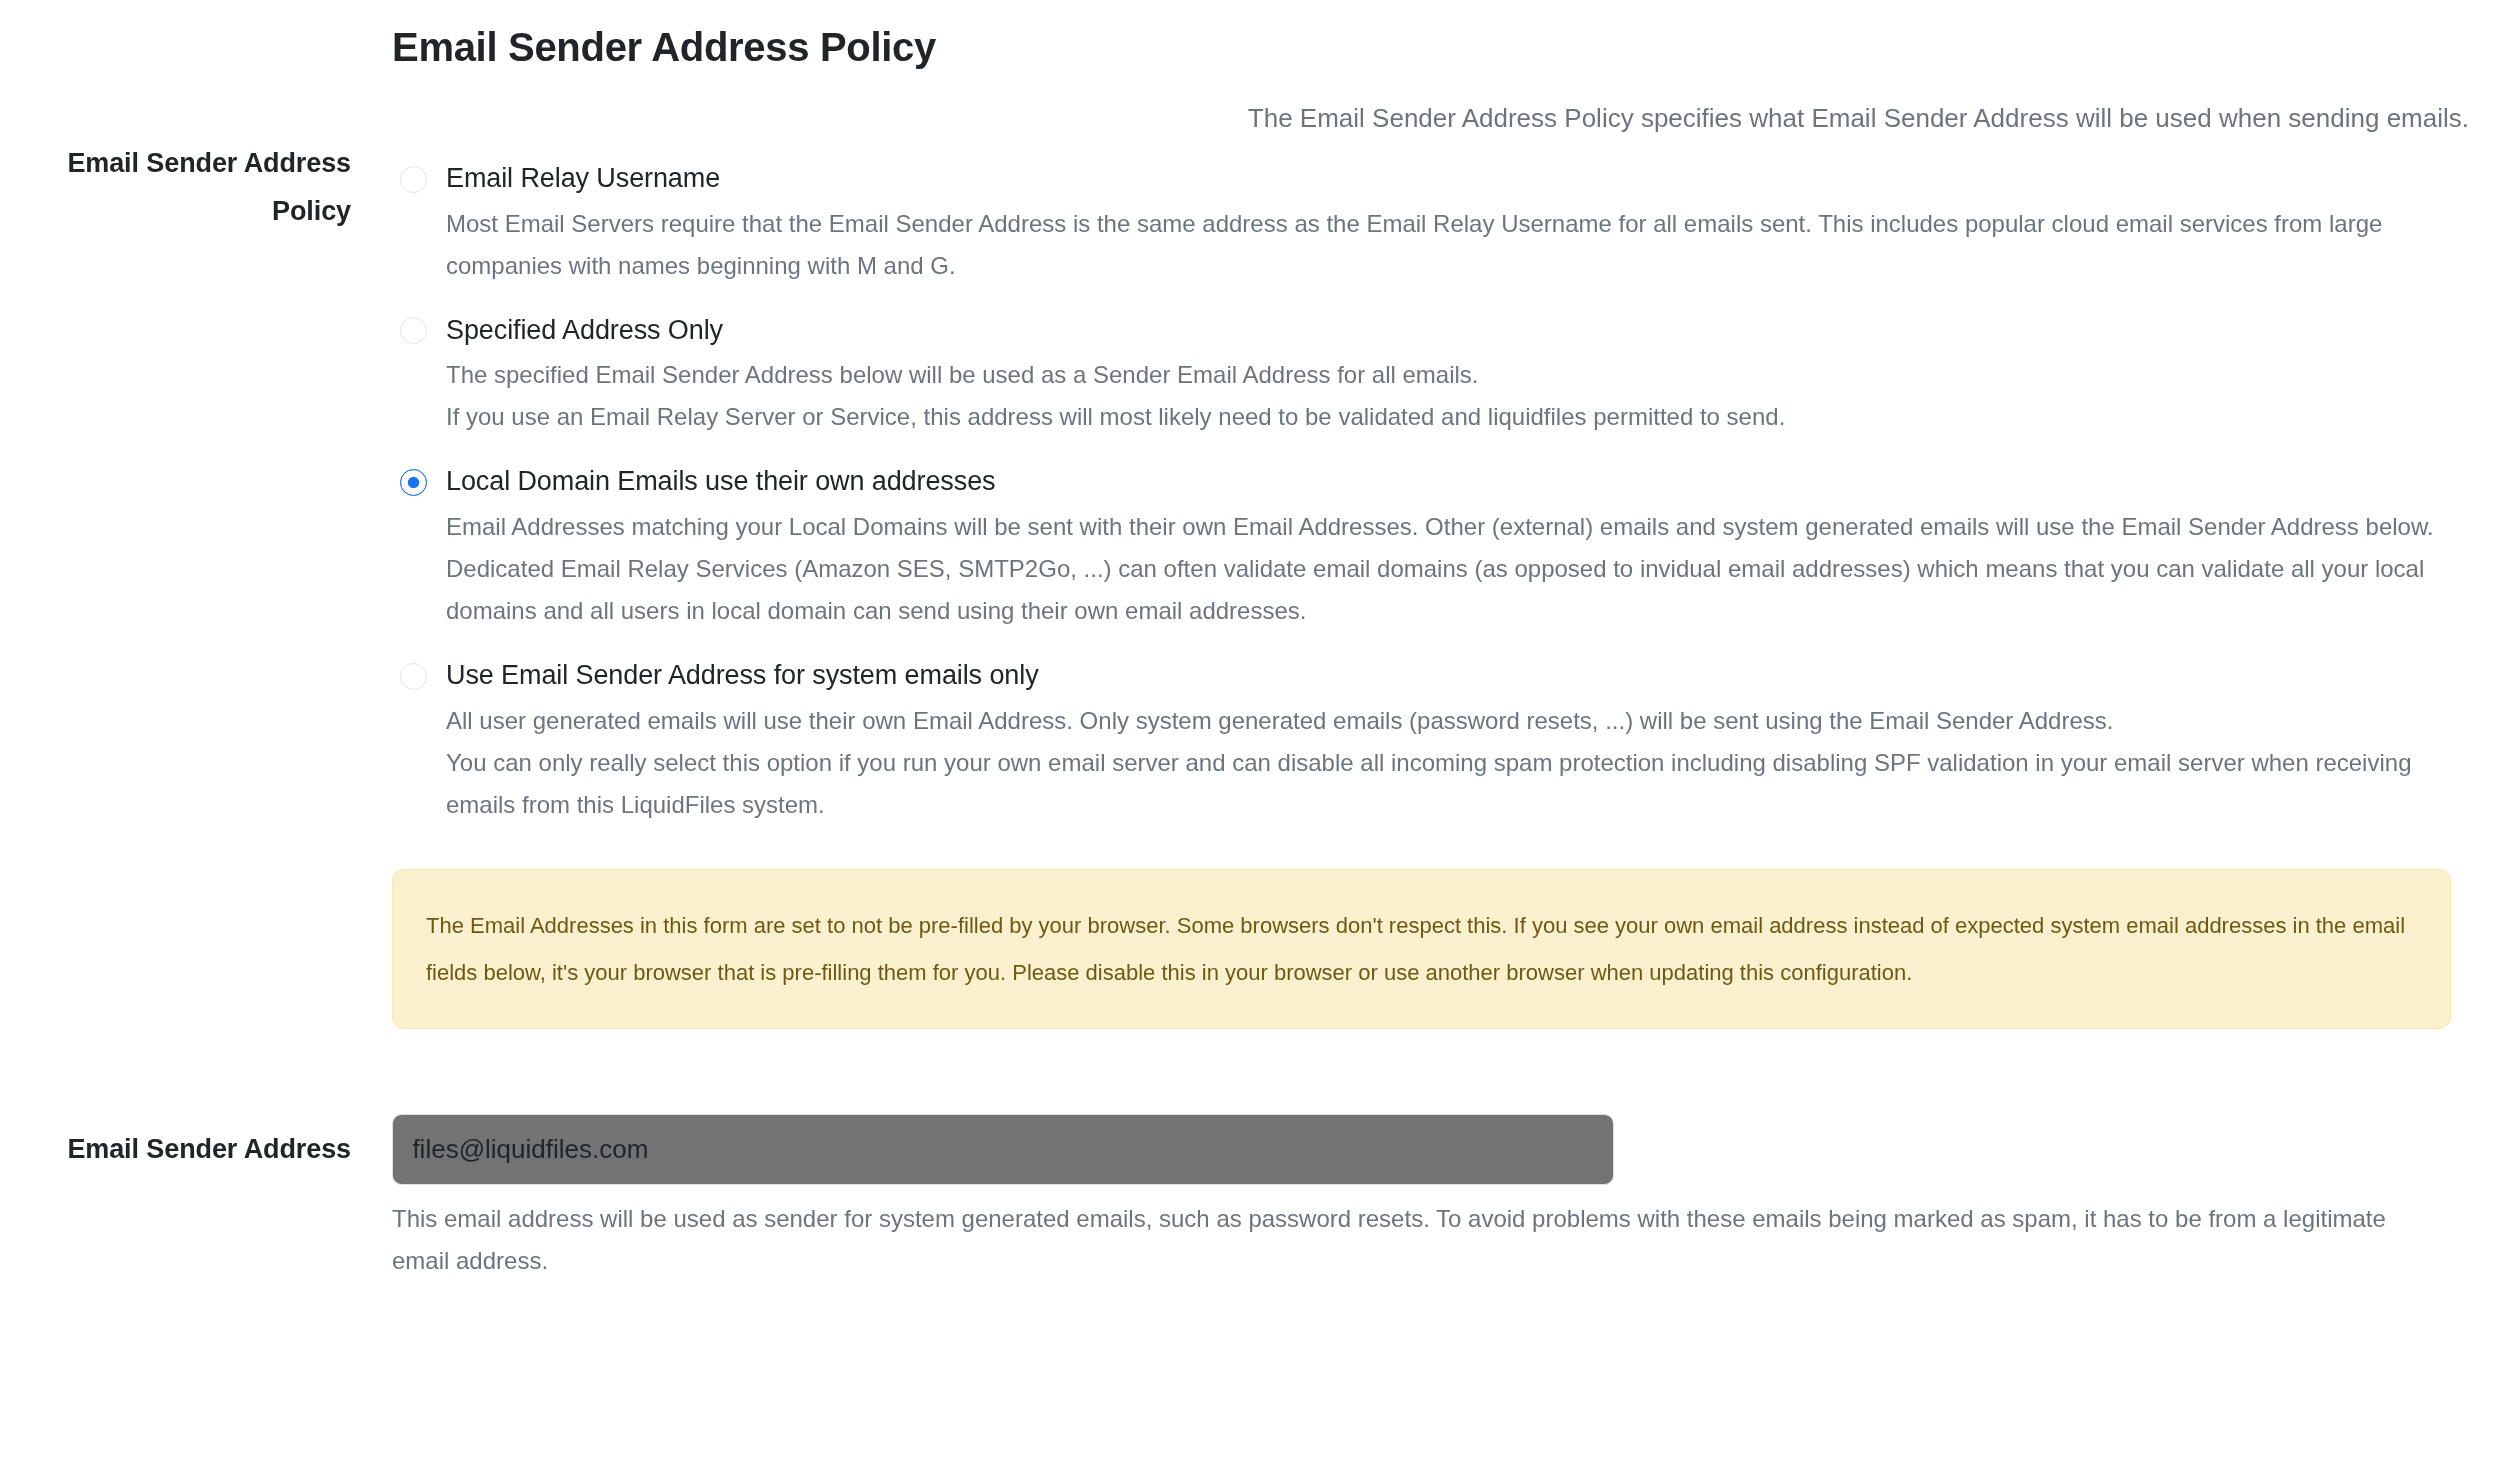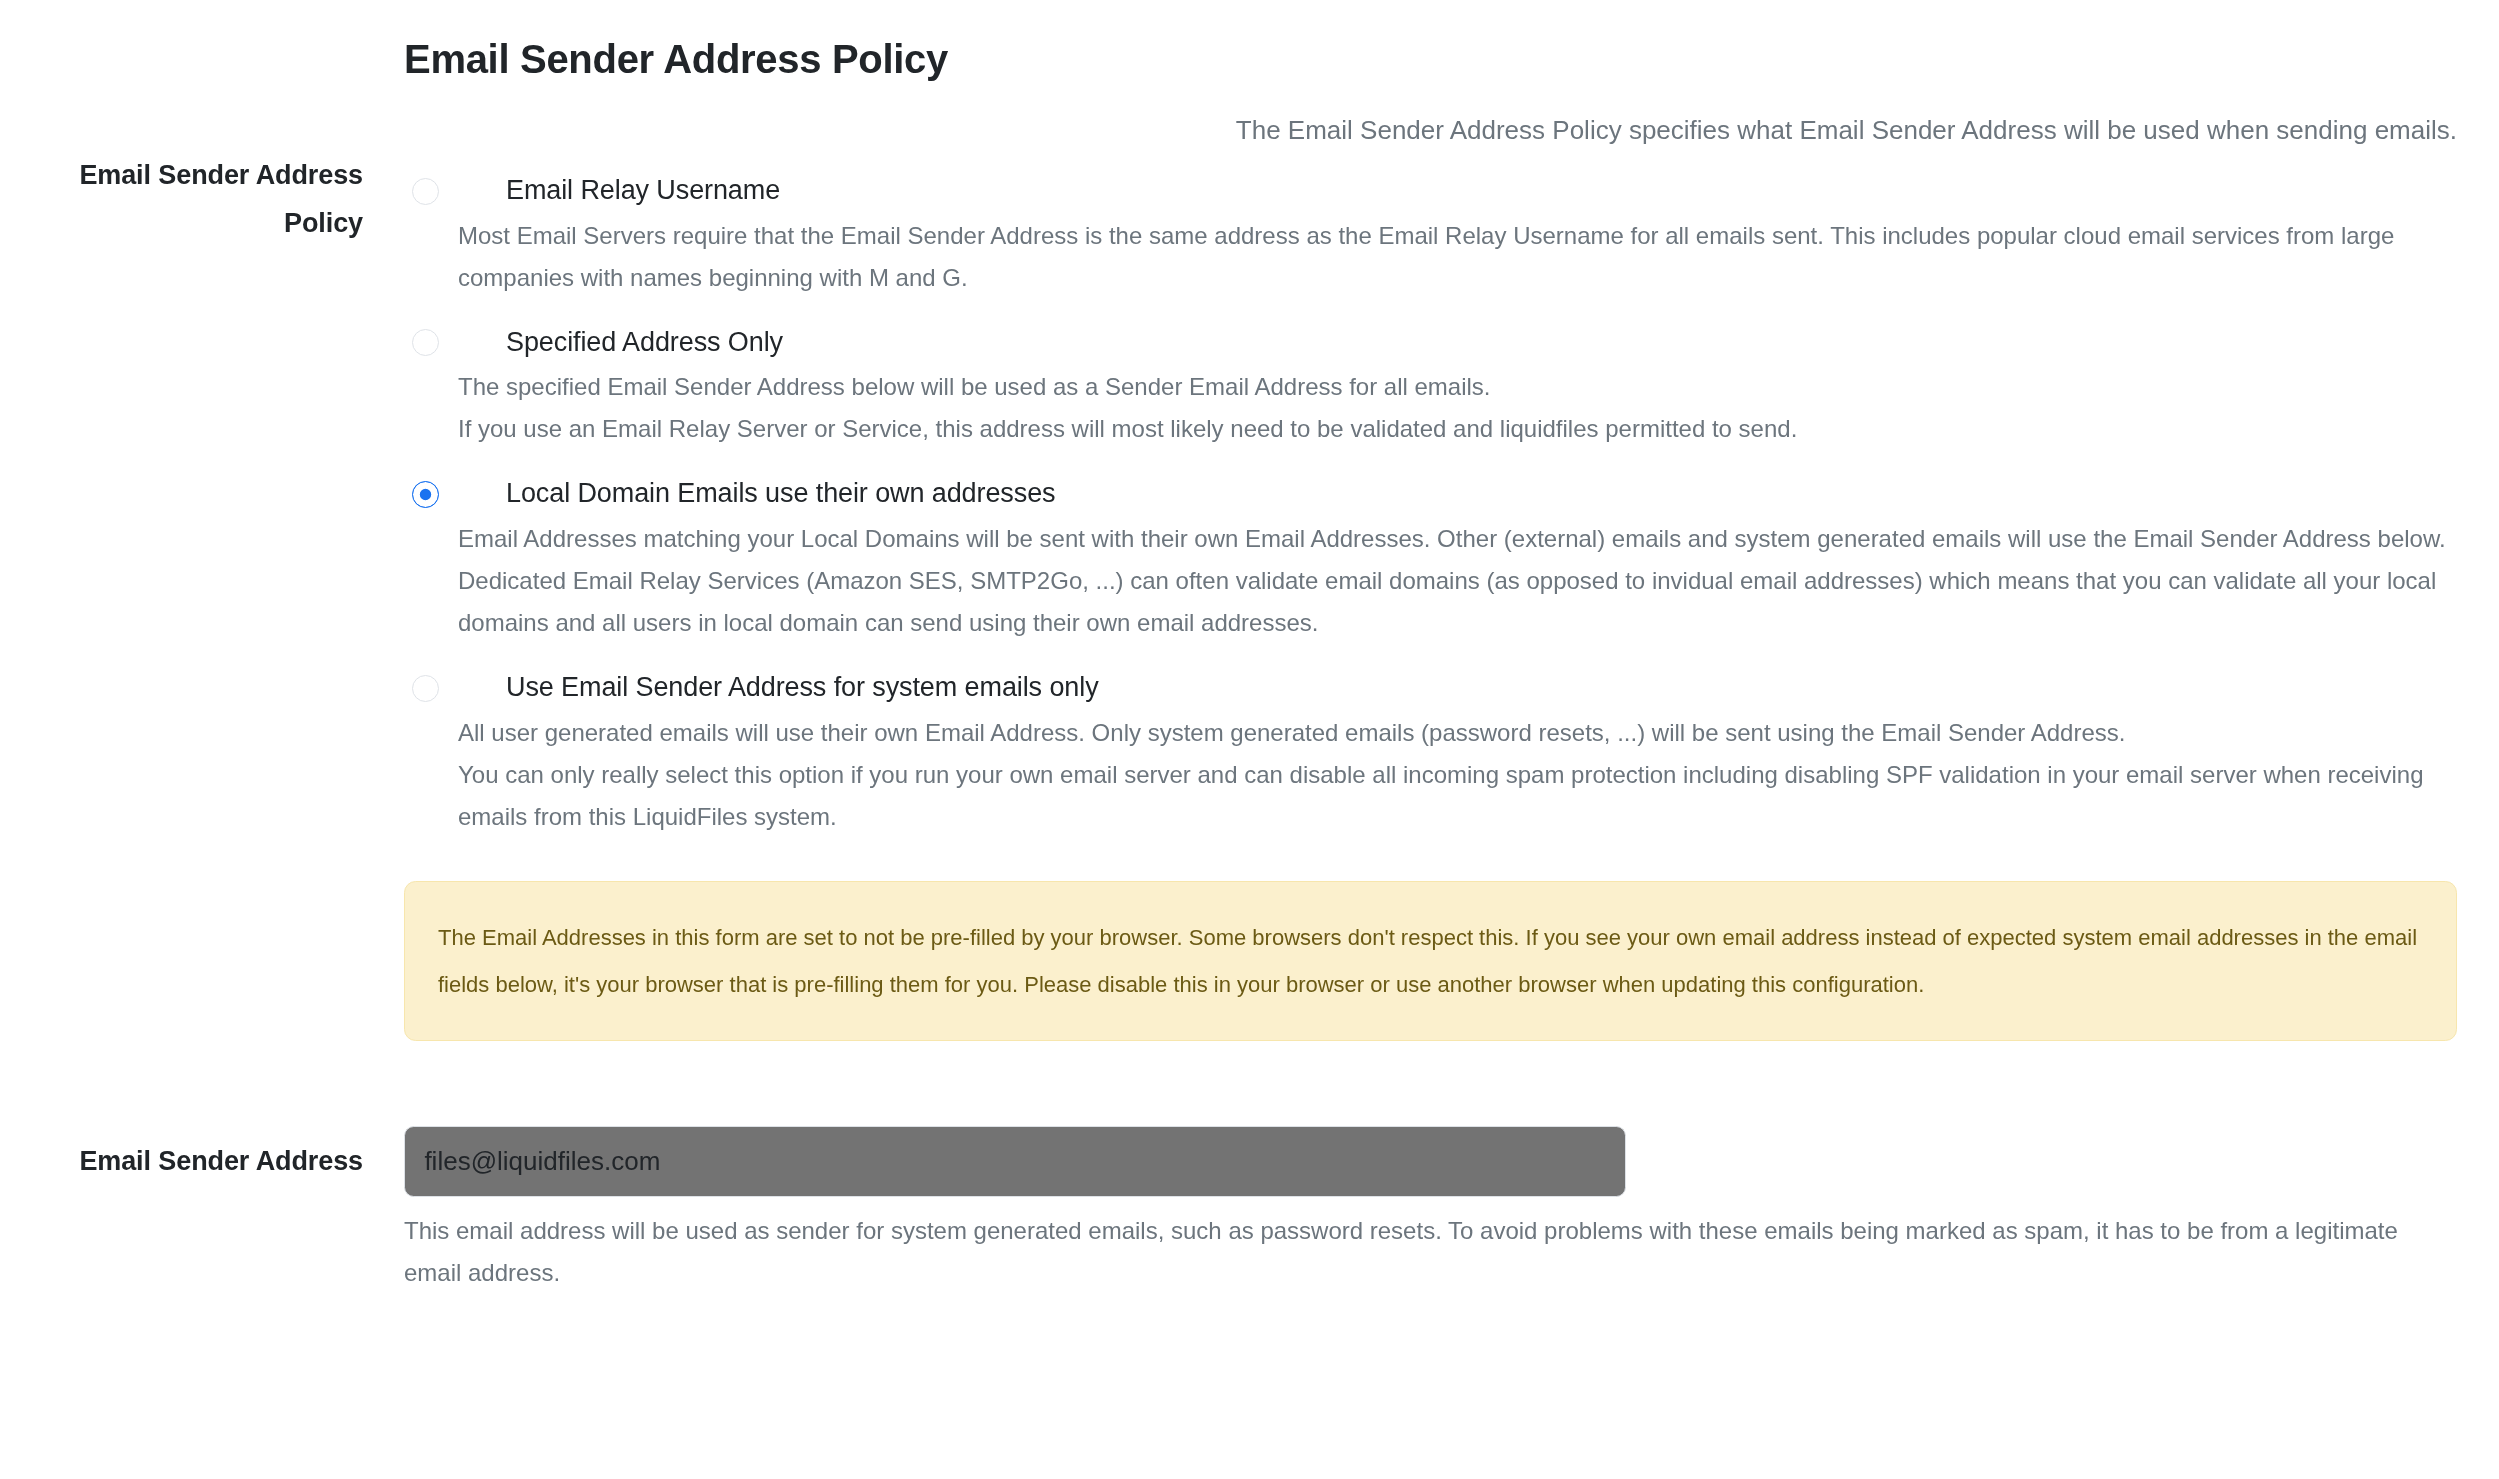--- a/index.html
+++ b/index.html
@@ -15,21 +15,21 @@
     font-family: "Liberation Sans", sans-serif;
     color: #212529;
     -webkit-font-smoothing: antialiased;
     overflow: hidden;
   }
 
   .page {
     position: relative;
     width: 2500px;
     height: 1480px;
-    padding: 16px;
+    padding: 4px;
   }
 
   
   .form-row {
     display: flex;
     align-items: flex-start;
   }
   .label-col {
     width: 388px;
     flex: 0 0 388px;
@@ -94,21 +94,20 @@
     box-shadow: inset 0 0 0 6.8px #ffffff, inset 0 0 0 13.6px #1a73f0;
   }
 
   .radio-label {
     display: block;
     font-size: 27px;
     line-height: 39px;
     color: #212529;
     letter-spacing: -0.1px;
     cursor: pointer;
-    margin-left: 48px;
   }
   .radio-desc {
     font-size: 24px;
     line-height: 42px;
     color: #6c757d;
     margin-top: 4.8px;
     max-width: 2046px;
   }
   .radio-desc p {
     margin: 0;

